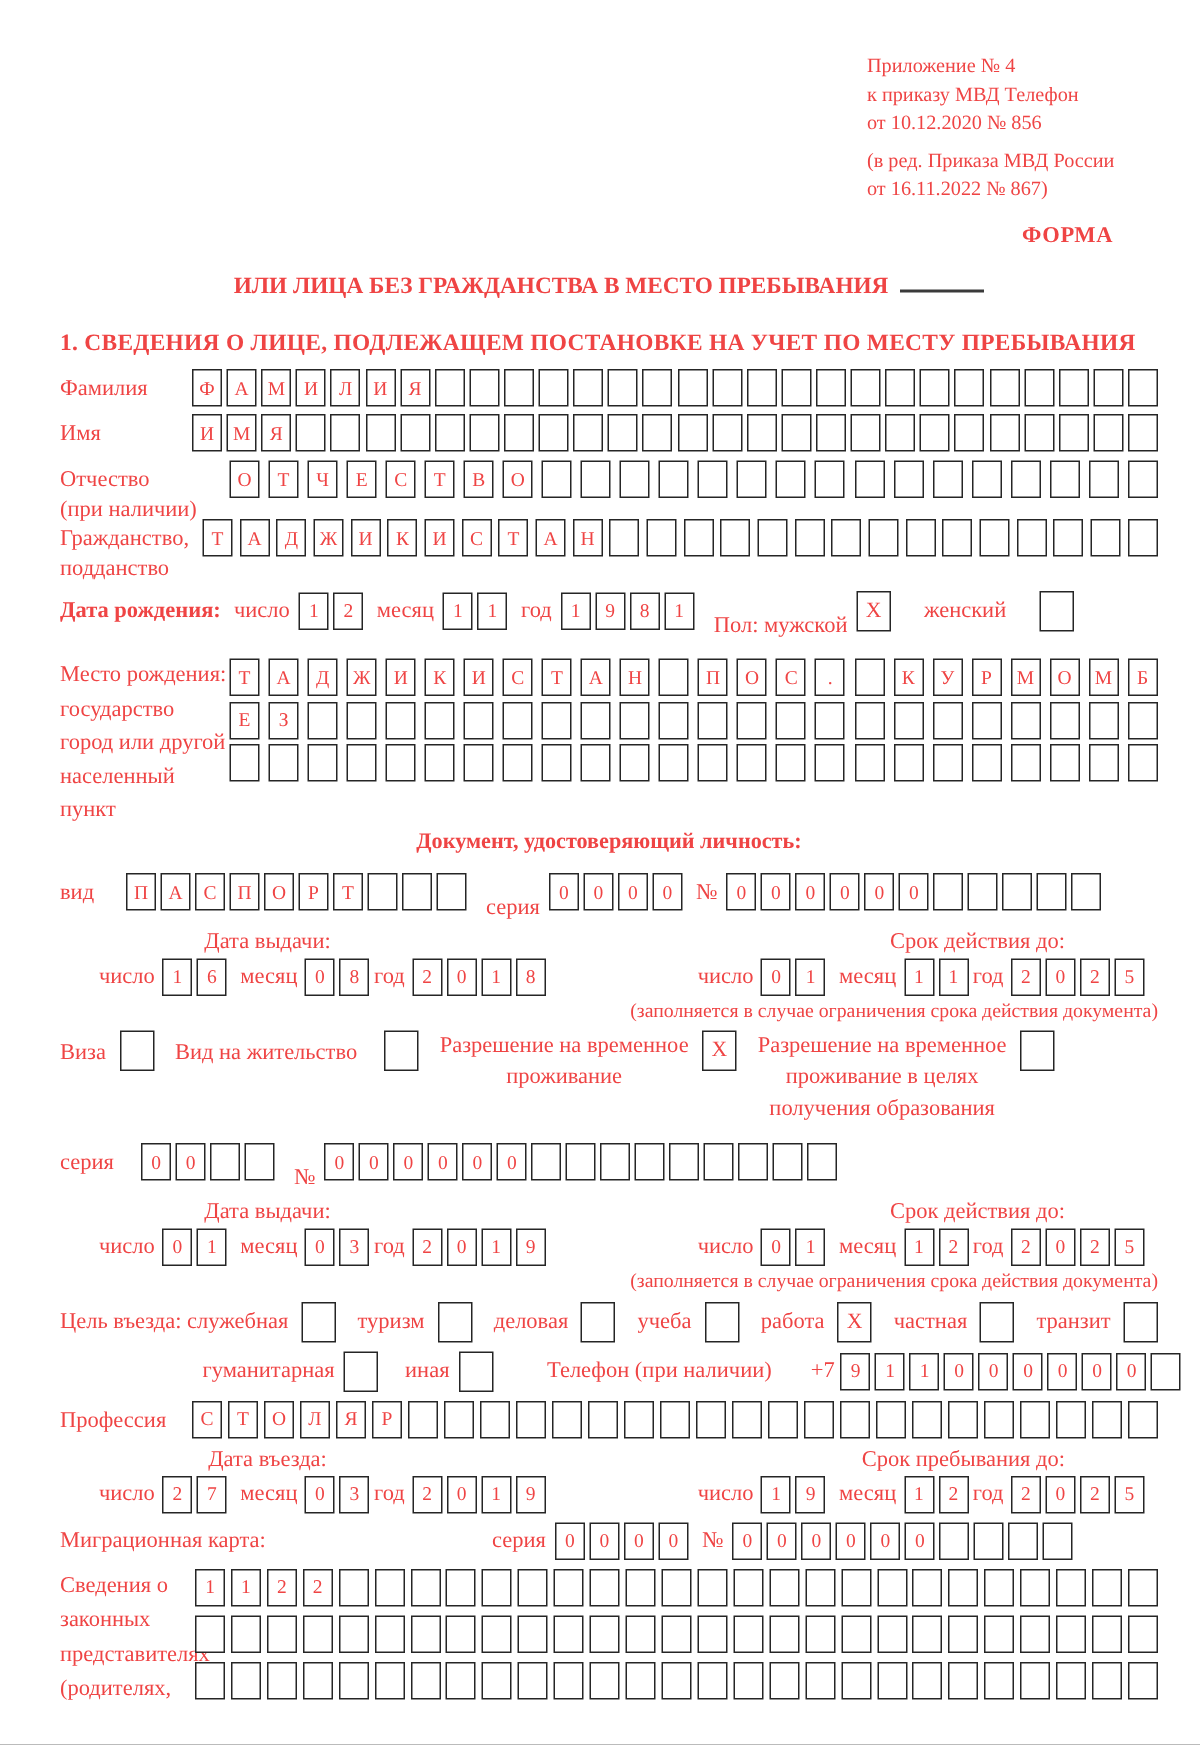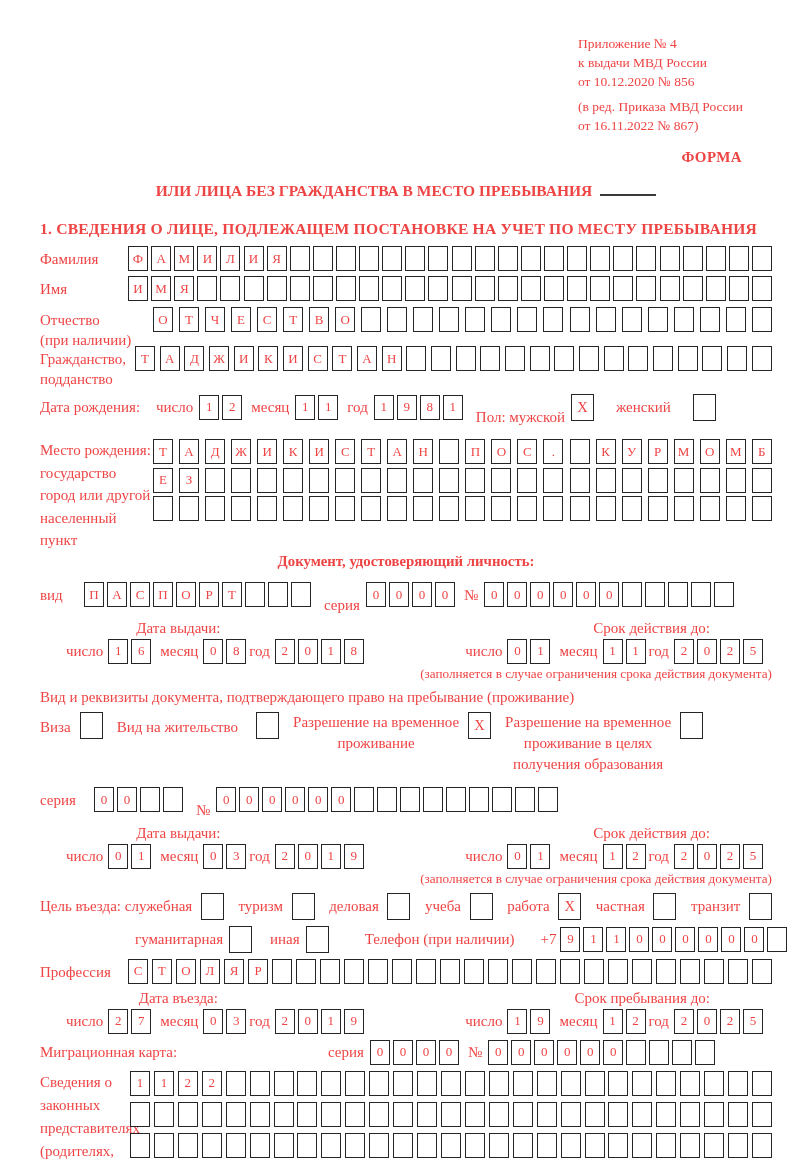--- a/index.html
+++ b/index.html
@@ -65,21 +65,21 @@
   .purposeline .box:last-child{margin-right:0;}
 </style>
 </head>
 <body>
 
 <div class="page">
   <div class="content">
 
     <div class="hdr">
       <div>Приложение № 4</div>
-      <div>к выдачи МВД России</div>
+      <div>к приказу МВД Телефон</div>
       <div>от 10.12.2020 № 856</div>
       <div class="amend">
         <div>(в ред. Приказа МВД России</div>
         <div>от 16.11.2022 № 867)</div>
       </div>
     </div>
     <div class="formlbl">ФОРМА</div>
 
     <div class="title">
       <div>
@@ -219,21 +219,21 @@
           <span class="cell"></span>
           <span class="cell"></span>
           <span class="cell"></span>
           <span class="cell"></span>
           <span class="cell"></span>
           <span class="cell"></span>
         </div>
     </div>
 
     <div class="frow mt14" style="align-items:center;">
-      <span class="ilabel" style="width:110px;">Дата рождения:</span>
+      <span class="ilabel" style="width:110px;font-weight:bold;">Дата рождения:</span>
       <span class="ilabel ml6">число</span>
       <span class="cells fit ml6">
           <span class="cell">1</span>
           <span class="cell">2</span>
         </span>
       <span class="ilabel ml6">месяц</span>
       <span class="cells fit ml6">
           <span class="cell">1</span>
           <span class="cell">1</span>
         </span>
@@ -419,21 +419,20 @@
               <span class="cell">2</span>
               <span class="cell">0</span>
               <span class="cell">2</span>
               <span class="cell">5</span>
             </span>
         </div>
       </div>
     </div>
     <div class="note">(заполняется в случае ограничения срока действия документа)</div>
 
-    <div class="ilabel mt5" style="display:block;">Вид и реквизиты документа, подтверждающего право на пребывание (проживание)</div>
 
     <div class="optband">
       <span class="ilabel">Виза</span>
       <span class="box"></span>
       <span class="ilabel">Вид на жительство</span>
       <span class="box" style="margin-left:18px;"></span>
       <span class="opt-multi">
         <div>Разрешение на временное</div>
         <div>проживание</div>
       </span>

